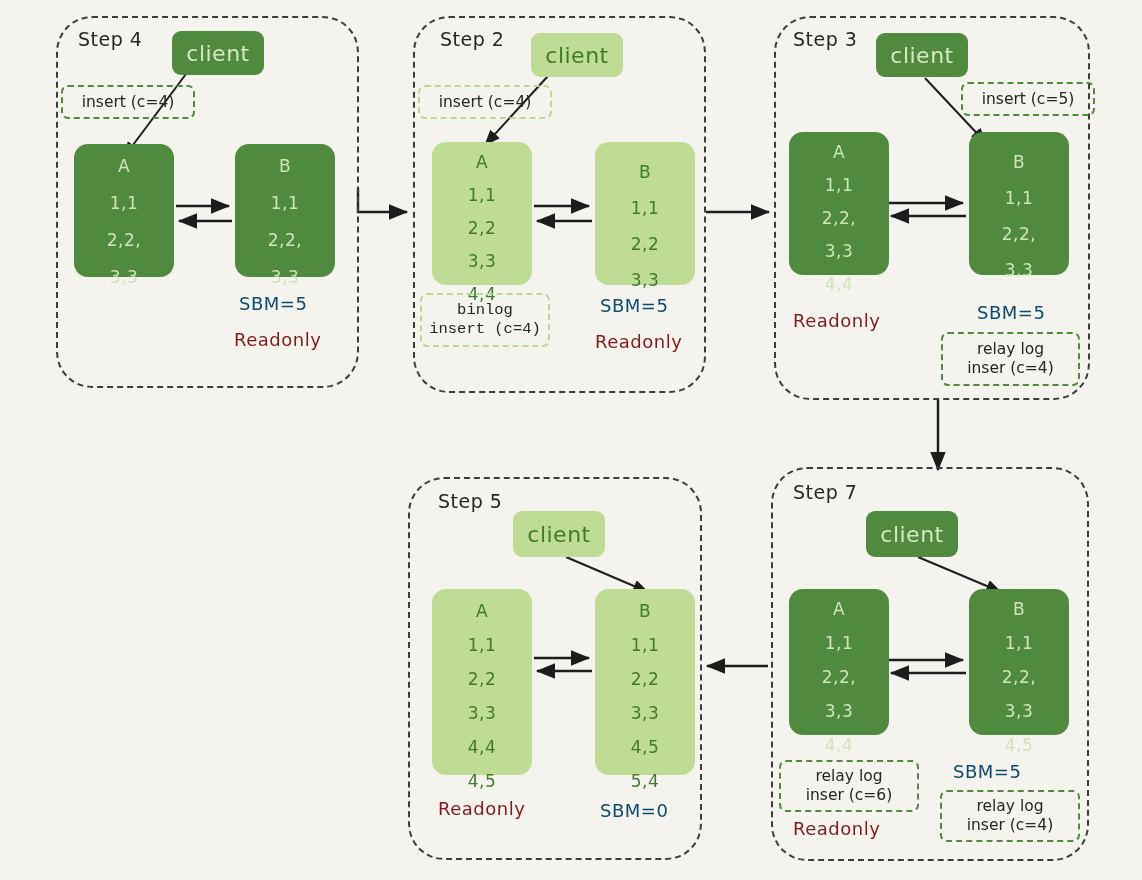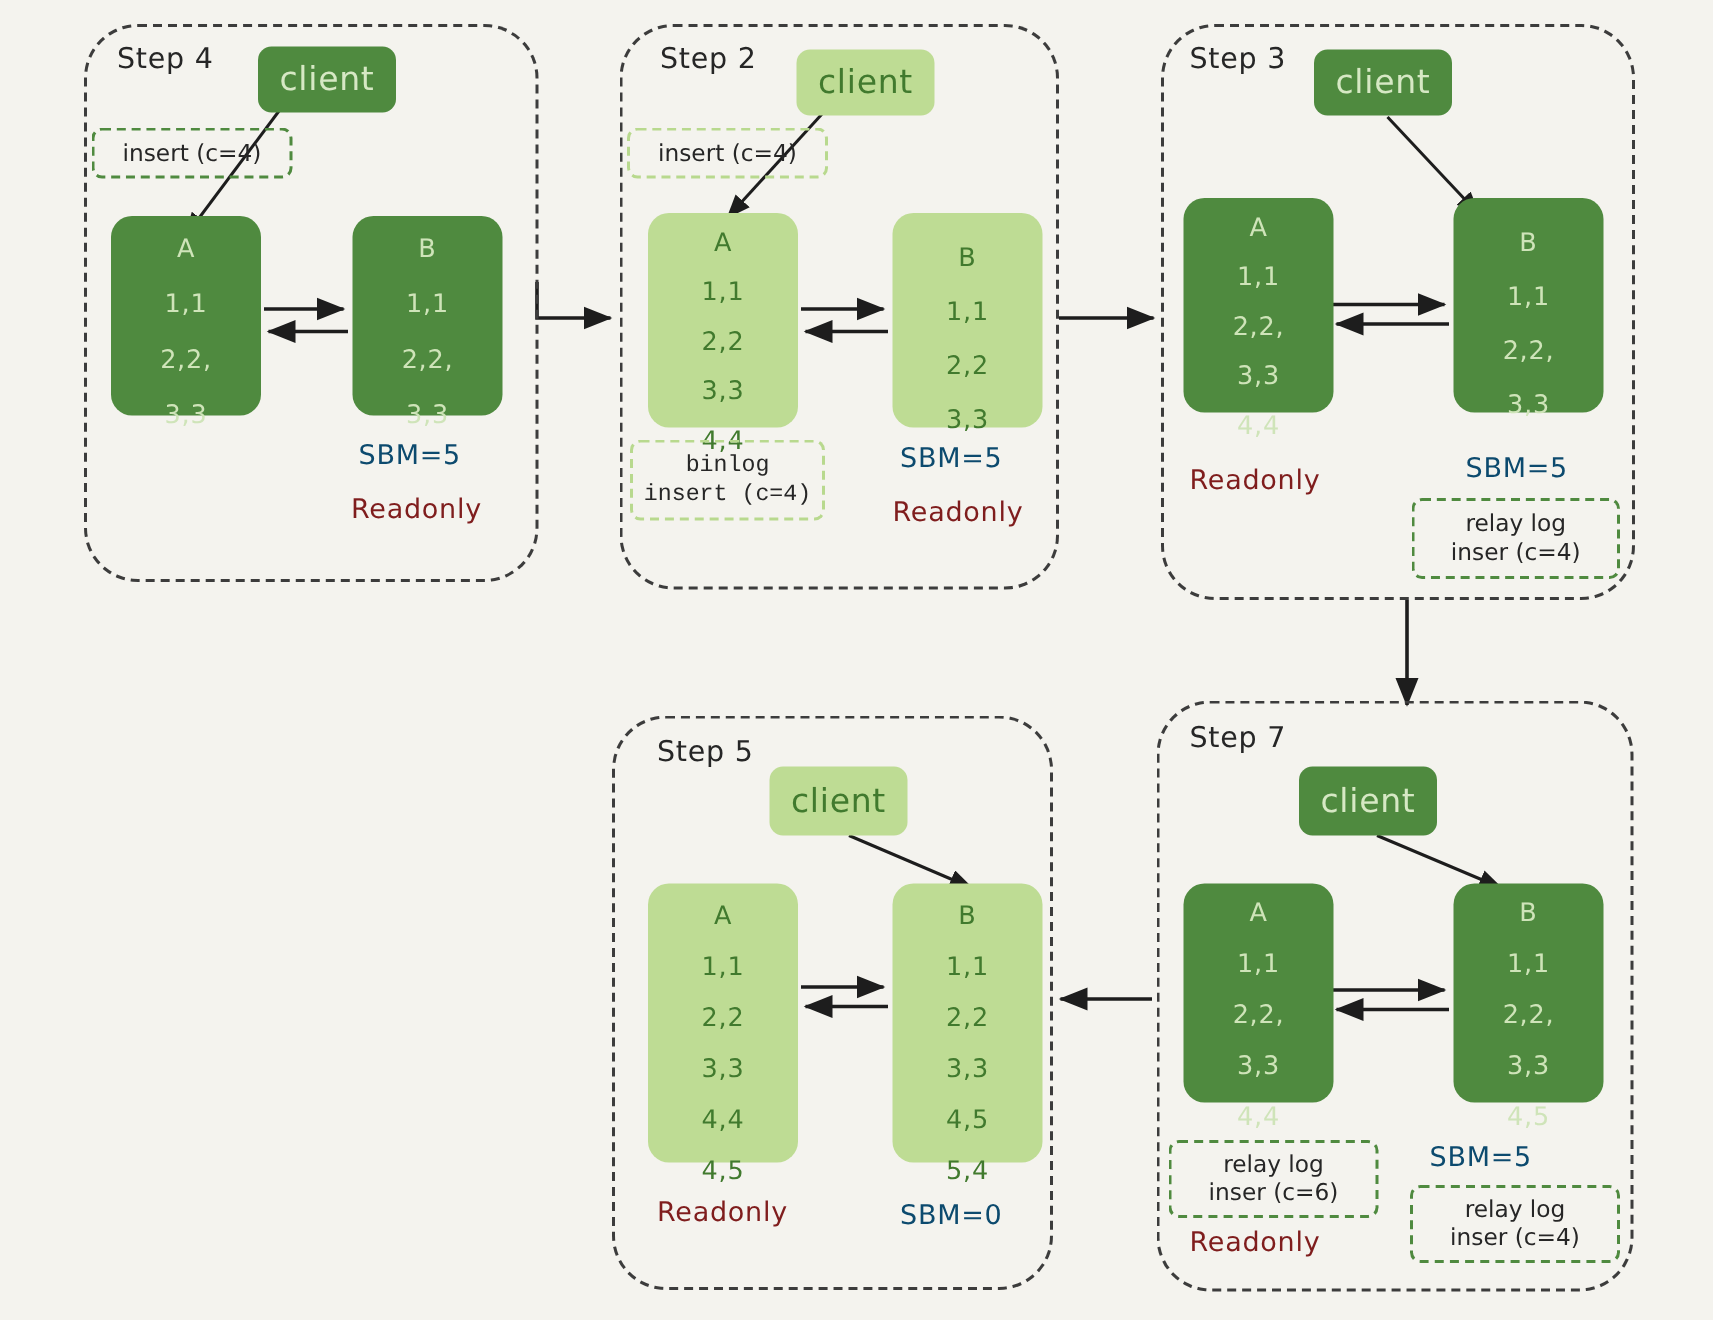--- a/index.html
+++ b/index.html
@@ -219,20 +219,23 @@
   </div>
 
   <div class="caption" style="left:600px;top:295px;">SBM=5</div>
   <div class="caption red" style="left:595px;top:331px;">Readonly</div>
 
   <div class="panel" style="left:774px;top:16px;width:316px;height:384px;"></div>
   <div class="panel-title" style="left:793px;top:28px;">Step 3</div>
 
   <div class="client dark" style="left:876px;top:33px;width:92px;height:44px;">client</div>
 
+  <div class="note" style="left:961px;top:82px;width:134px;height:34px;">
+    <div>insert (c=5)</div>
+  </div>
 
   <div class="node dark" style="left:789px;top:132px;width:100px;height:143px;">
     <div class="row" style="margin-top:6px;">A</div>
     <div class="row" style="margin-top:16px;">1,1</div>
     <div class="row" style="margin-top:16px;">2,2,</div>
     <div class="row" style="margin-top:16px;">3,3</div>
     <div class="row" style="margin-top:16px;">4,4</div>
   </div>
 
   <div class="node dark" style="left:969px;top:132px;width:100px;height:143px;">

